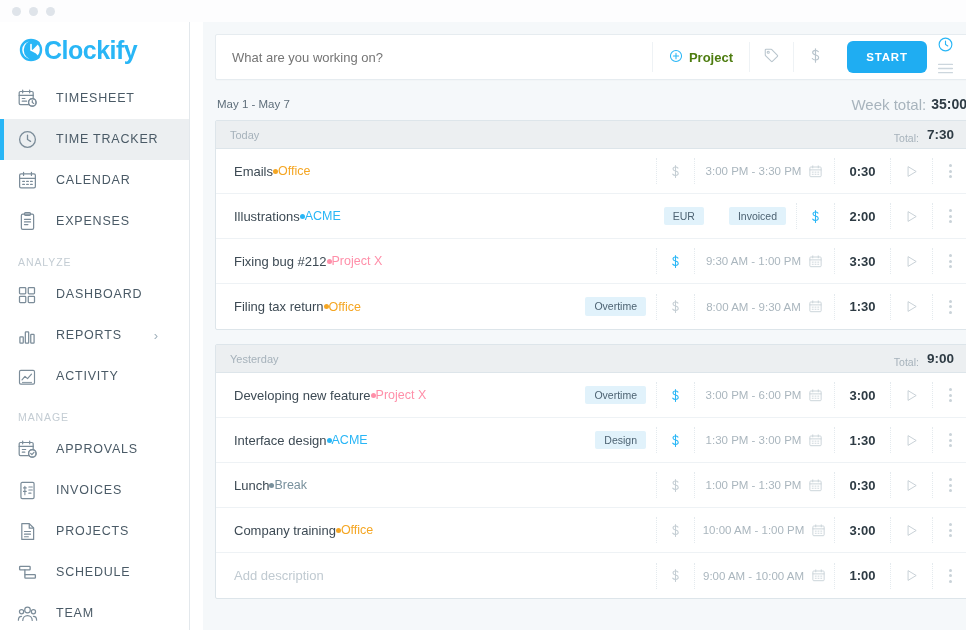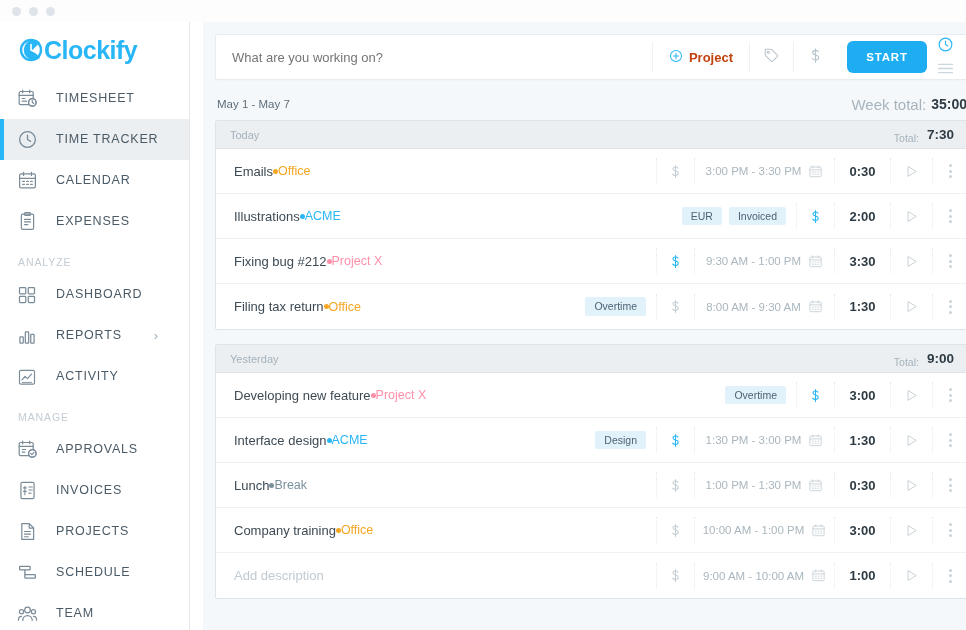--- a/index.html
+++ b/index.html
@@ -69,21 +69,21 @@
     display:flex; align-items:center; box-shadow:0 1px 1px rgba(0,0,0,0.015);
   }
   .timer-input {
     flex:1; border:none; outline:none; font-size:13px; color:#b6c2cb;
     padding-left:16px; font-family:"Liberation Sans", sans-serif; background:transparent;
   }
   .tb-cell {
     height:30px; display:flex; align-items:center; justify-content:center;
     border-left:1px solid #eef2f5; padding:0 13px; color:#b9c5cd; cursor:pointer;
   }
-  .tb-project { color:#c2410c; font-size:13px; font-weight:bold; gap:6px; padding:0 16px; }
+  .tb-project { color:#4d7c0f; font-size:13px; font-weight:bold; gap:6px; padding:0 16px; }
   .tb-time {
     font-size:14.5px; font-weight:bold; color:#2e3b44; padding:0 14px;
     border-left:1px solid #eef2f5; height:30px; display:flex; align-items:center;
     font-family:"Liberation Sans", sans-serif;
   }
   .tb-start {
     background:#1fadf2; color:#ffffff; font-size:11.5px; font-weight:bold;
     letter-spacing:0.8px; width:80px; height:32px; border:none; border-radius:6px;
     margin:0 10px; cursor:pointer; font-family:"Liberation Sans", sans-serif;
   }
@@ -118,21 +118,21 @@
   .entry:last-child { border-bottom:none; }
   .entry-desc {
     padding-left:18px; display:flex; align-items:center; min-width:0;justify-content:center;
   }
   .desc-text { font-size:13px; color:#3d4a54; white-space:nowrap; }
   .desc-text.placeholder { color:#c0cad1; }
   .proj-dot { width:5px; height:5px; border-radius:50%; flex:0 0 5px; }
   .proj-name { font-size:12.5px; white-space:nowrap; }
 
   .entry-spacer { flex:1; }
-  .tags { display:flex; gap:7px; margin-right:10px; }
+  .tags { display:flex; gap:25px; margin-right:10px; }
   .tag {
     background:#e1f2fb; color:#4d6373; font-size:10.5px;
     padding:4px 9px; border-radius:2px; white-space:nowrap; line-height:1;
   }
 
   .cell {
     display:flex; align-items:center; justify-content:center;
     border-left:1px dotted #e4eaee; height:26px;
   }
   .c-billable { width:38px; color:#c5ced4; font-size:16px; cursor:pointer; }
@@ -541,20 +541,30 @@
               <div class="entry-spacer"></div>
               <div class="tags">
                 <span class="tag">Overtime</span>
               </div>
               <div class="cell c-billable on">
                 <svg width="15" height="15" viewBox="0 0 24 24" fill="none" stroke="currentColor" stroke-width="1.7">
                   <path d="M12 2.6v18.8" stroke-linecap="round"></path>
                   <path d="M16 6.6c-1-1.3-2.4-1.9-4-1.9-2.3 0-4 1.3-4 3.2 0 4.6 8.4 2.3 8.4 7 0 2-1.9 3.4-4.4 3.4-1.9 0-3.5-.7-4.5-2.1" stroke-linecap="round"></path>
                 </svg>
               </div>
+              <div class="cell c-range">
+                <span>3:00 PM - 6:00 PM</span>
+                <span class="cal-ico">
+                  <svg width="15" height="15" viewBox="0 0 24 24" fill="none" stroke="currentColor" stroke-width="1.5">
+                    <rect x="3" y="4.8" width="18" height="15.5" rx="1.4"></rect>
+                    <path d="M3 9.4h18M7.6 3v3.2M16.4 3v3.2" stroke-linecap="round"></path>
+                    <path d="M6.8 13h1.6M11.2 13h1.6M15.6 13h1.6M6.8 16.4h1.6M11.2 16.4h1.6M15.6 16.4h1.6" stroke-width="1.4" stroke-linecap="round"></path>
+                  </svg>
+                </span>
+              </div>
               <div class="cell c-dur">3:00</div>
               <div class="cell c-play">
                 <svg width="15" height="15" viewBox="0 0 24 24" fill="none" stroke="currentColor" stroke-width="1.5">
                   <path d="M6.5 4.2l13 7.8-13 7.8z" stroke-linejoin="round"></path>
                 </svg>
               </div>
               <div class="cell c-menu">
                 <span class="kdot"></span>
                 <span class="kdot"></span>
                 <span class="kdot"></span>

